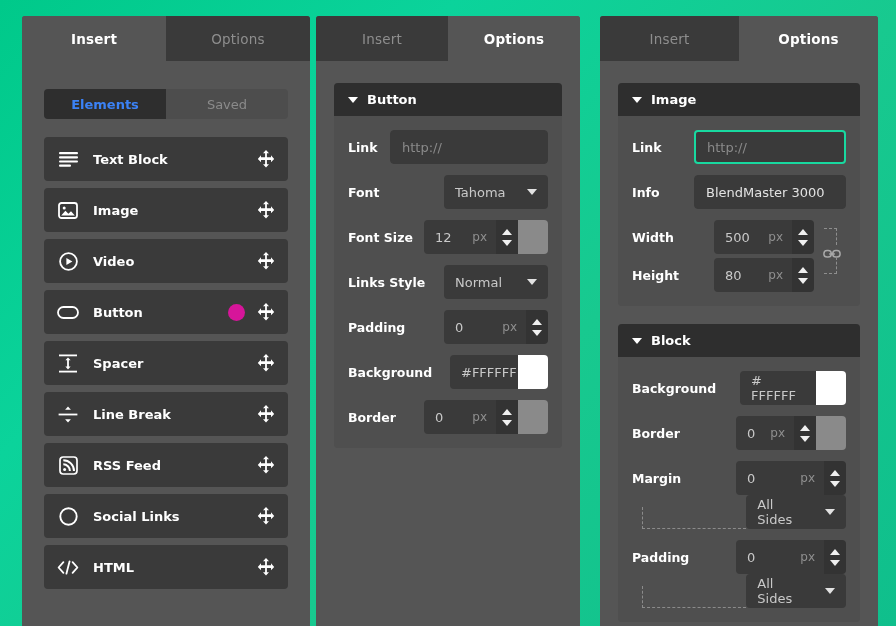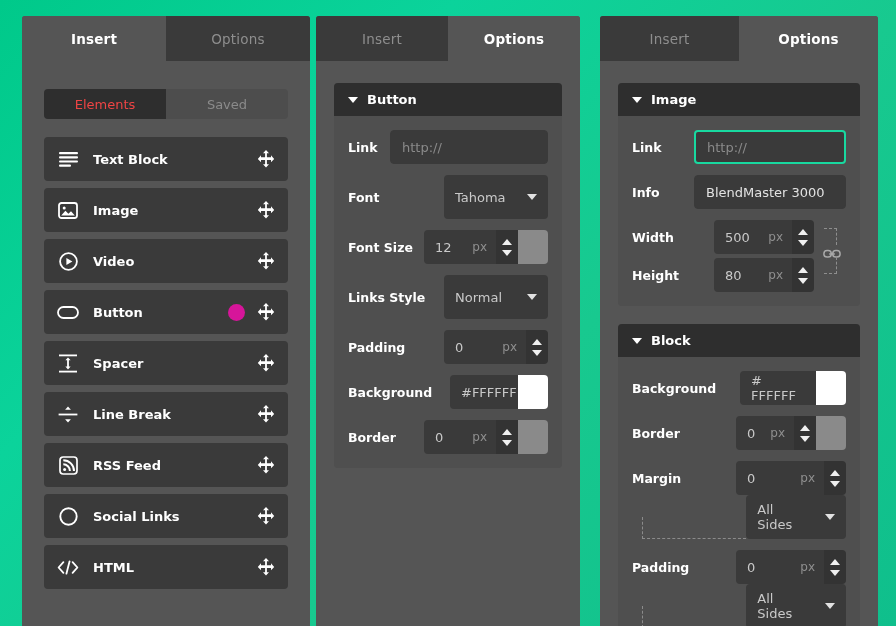--- a/index.html
+++ b/index.html
@@ -43,21 +43,21 @@
   .seg-wrap { padding: 28px 22px 0 22px; }
   .seg {
     display: flex; height: 30px;
     border-radius: 4px; overflow: hidden;
   }
   .seg-btn {
     flex: 1 1 50%;
     display: flex; align-items: center; justify-content: center;
     font-size: 13px; cursor: pointer; user-select: none;
   }
-  .seg-btn.active   { background: #2e2e2e; color: #ef4444; font-weight: normal; }
+  .seg-btn.active   { background: #2e2e2e; color: #3b82f6; font-weight: bold; }
   .seg-btn.inactive { background: #4d4d4d; color: #8b8b8b; }
 
   
   .el-list { padding: 18px 22px 0 22px; }
   .el-item {
     height: 44px;
     background: #3a3a3a;
     border-radius: 4px;
     margin-bottom: 7px;
     display: flex; align-items: center;
@@ -138,21 +138,21 @@
     outline: none;
   }
   .txt::placeholder { color: #8a8a8a; }
   .txt.focused { border: 2px solid #18d9a0; }
 
   
   .sel {
     position: relative;
     background: #3a3a3a;
     border-radius: 4px;
-    height: 44px;
+    height: 34px;
     display: flex; align-items: center;
     padding: 0 11px;
     color: #c9c9c9;
     font-size: 13px;
     cursor: pointer;
     user-select: none;
   }
   .sel-val { flex: 1 1 auto; }
   .sel-caret {
     width: 0; height: 0;

